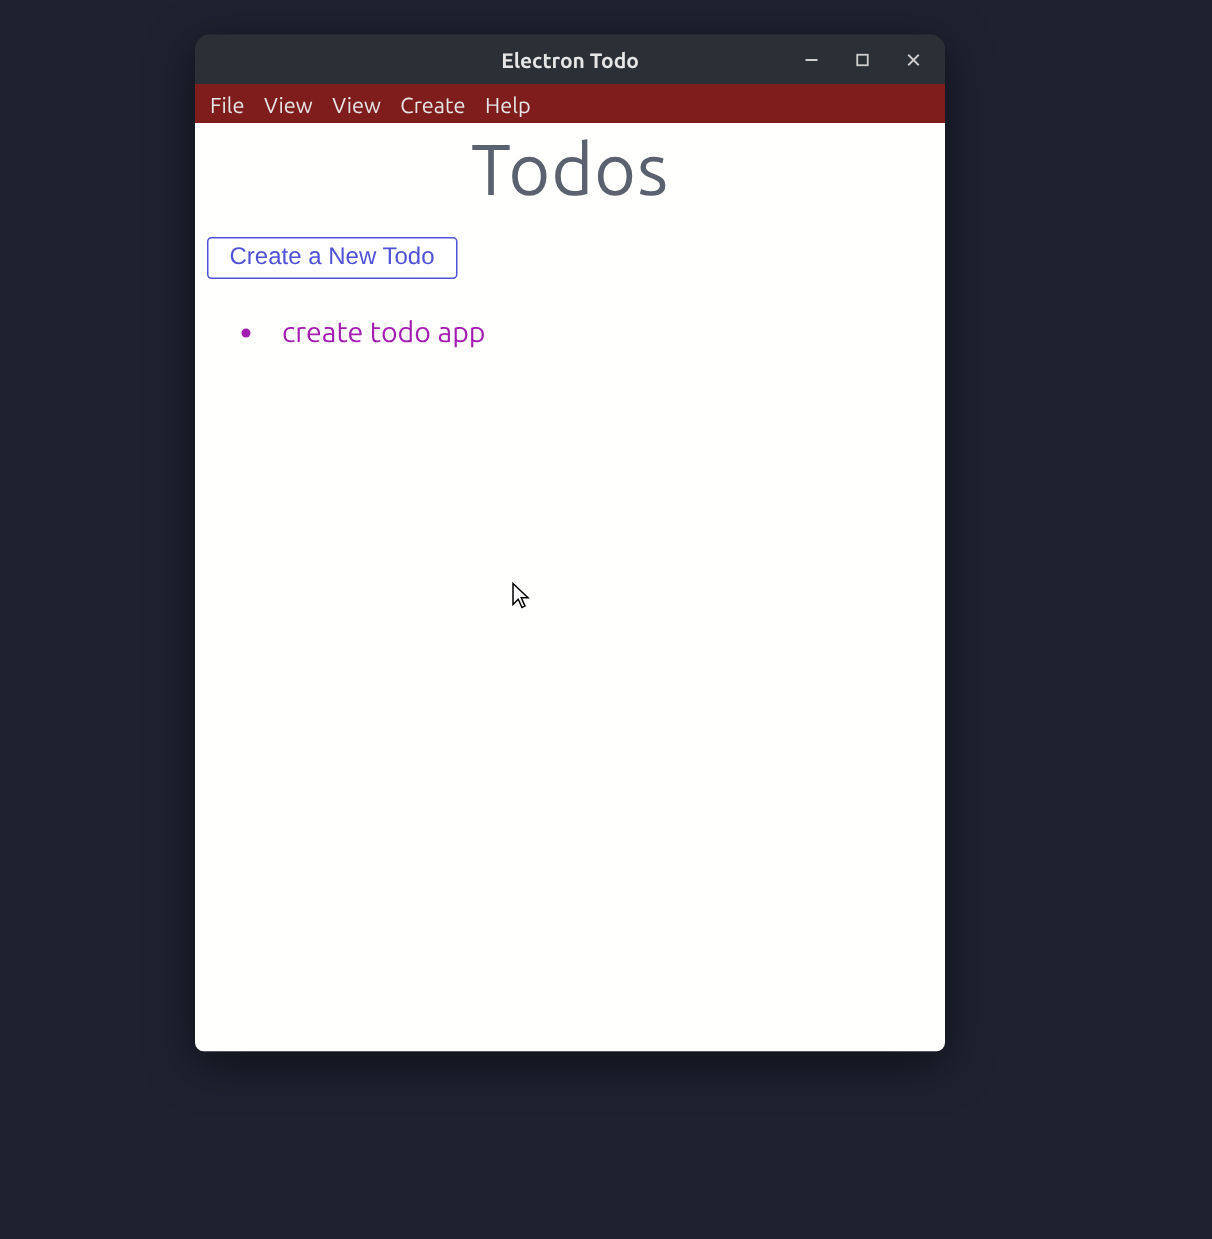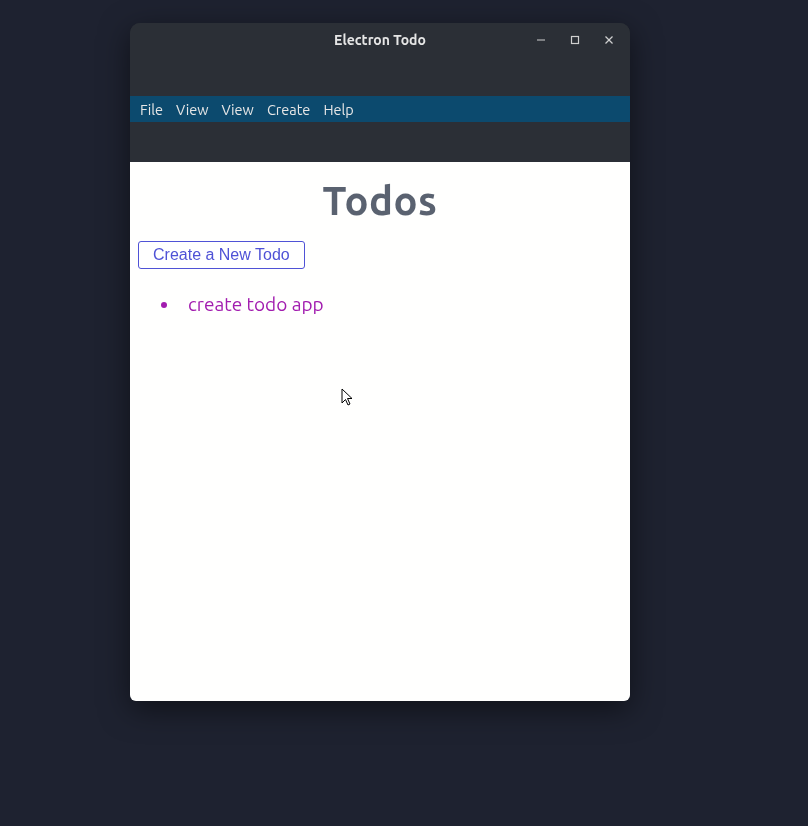--- a/index.html
+++ b/index.html
@@ -22,21 +22,20 @@
       left: 130px;
       top: 23px;
       width: 500px;
       height: 678px;
       background: #2b2f36;
       border-radius: 10px 10px 6px 6px;
       box-shadow: 0 8px 30px rgba(0,0,0,0.5);
       overflow: hidden;
       display: flex;
       flex-direction: column;
-      gap: 40px;
     }
     
     .titlebar {
       height: 33px;
       background: #2b2f36;
       display: flex;
       align-items: center;
       justify-content: center;
       position: relative;
       color: #e6e6e6;
@@ -62,21 +61,21 @@
       color: #cfcfcf;
       cursor: pointer;
     }
     
     .win-btn svg {
       display: block;
     }
     
     .menubar {
       height: 26px;
-      background: #0c4a6e;
+      background: #7f1d1d;
       display: flex;
       align-items: center;
       padding: 0 4px;
       color: #e6e6e6;
       font-size: 14.5px;
     }
     
     .menu-item {
       padding: 2px 6px;
       margin-right: 1px;
@@ -85,24 +84,24 @@
     
     .content {
       flex: 1;
       background: #fffffe;
       padding: 4px 8px 8px 8px;
       color: #4b5563;
     }
     
     .page-title {
       text-align: center;
-      font-size: 40px;
-      font-weight: 700;
+      font-size: 48px;
+      font-weight: 400;
       color: #5a6270;
-      margin: 12px 0 18px 0;
+      margin: 0 0 18px 0;
       letter-spacing: 0.5px;
     }
     
     .create-btn {
       display: inline-block;
       border: 1px solid #4f52d6;
       color: #4f52d6;
       background: #ffffff;
       padding: 4px 14px;
       font-size: 16px;

